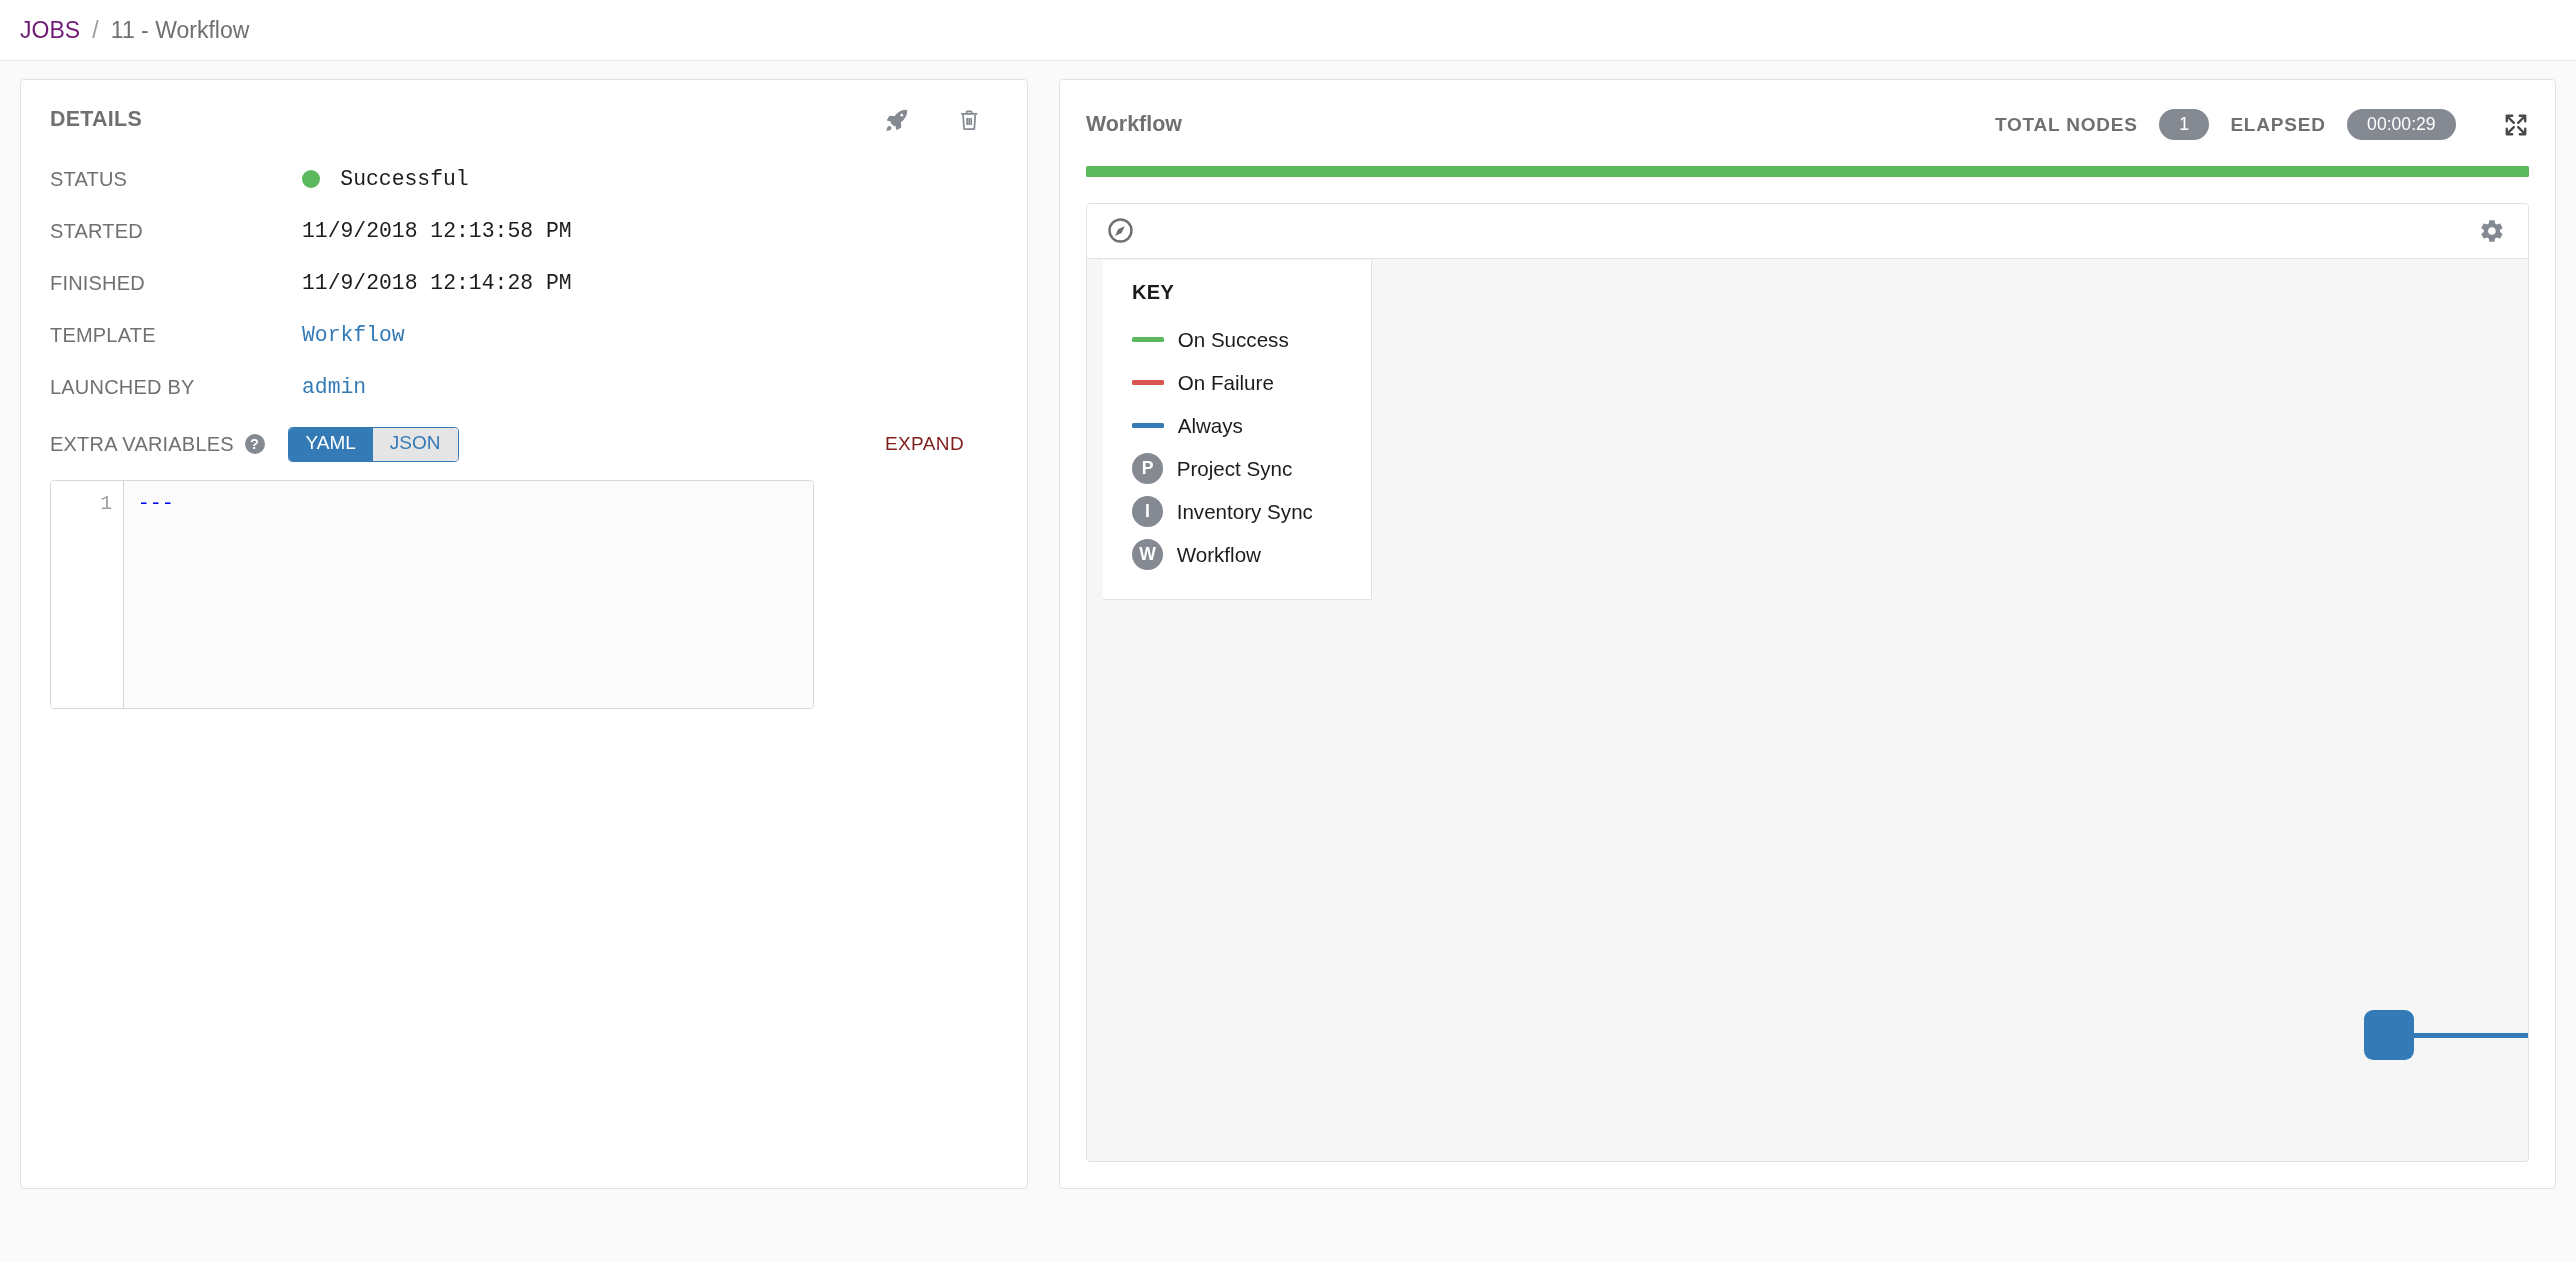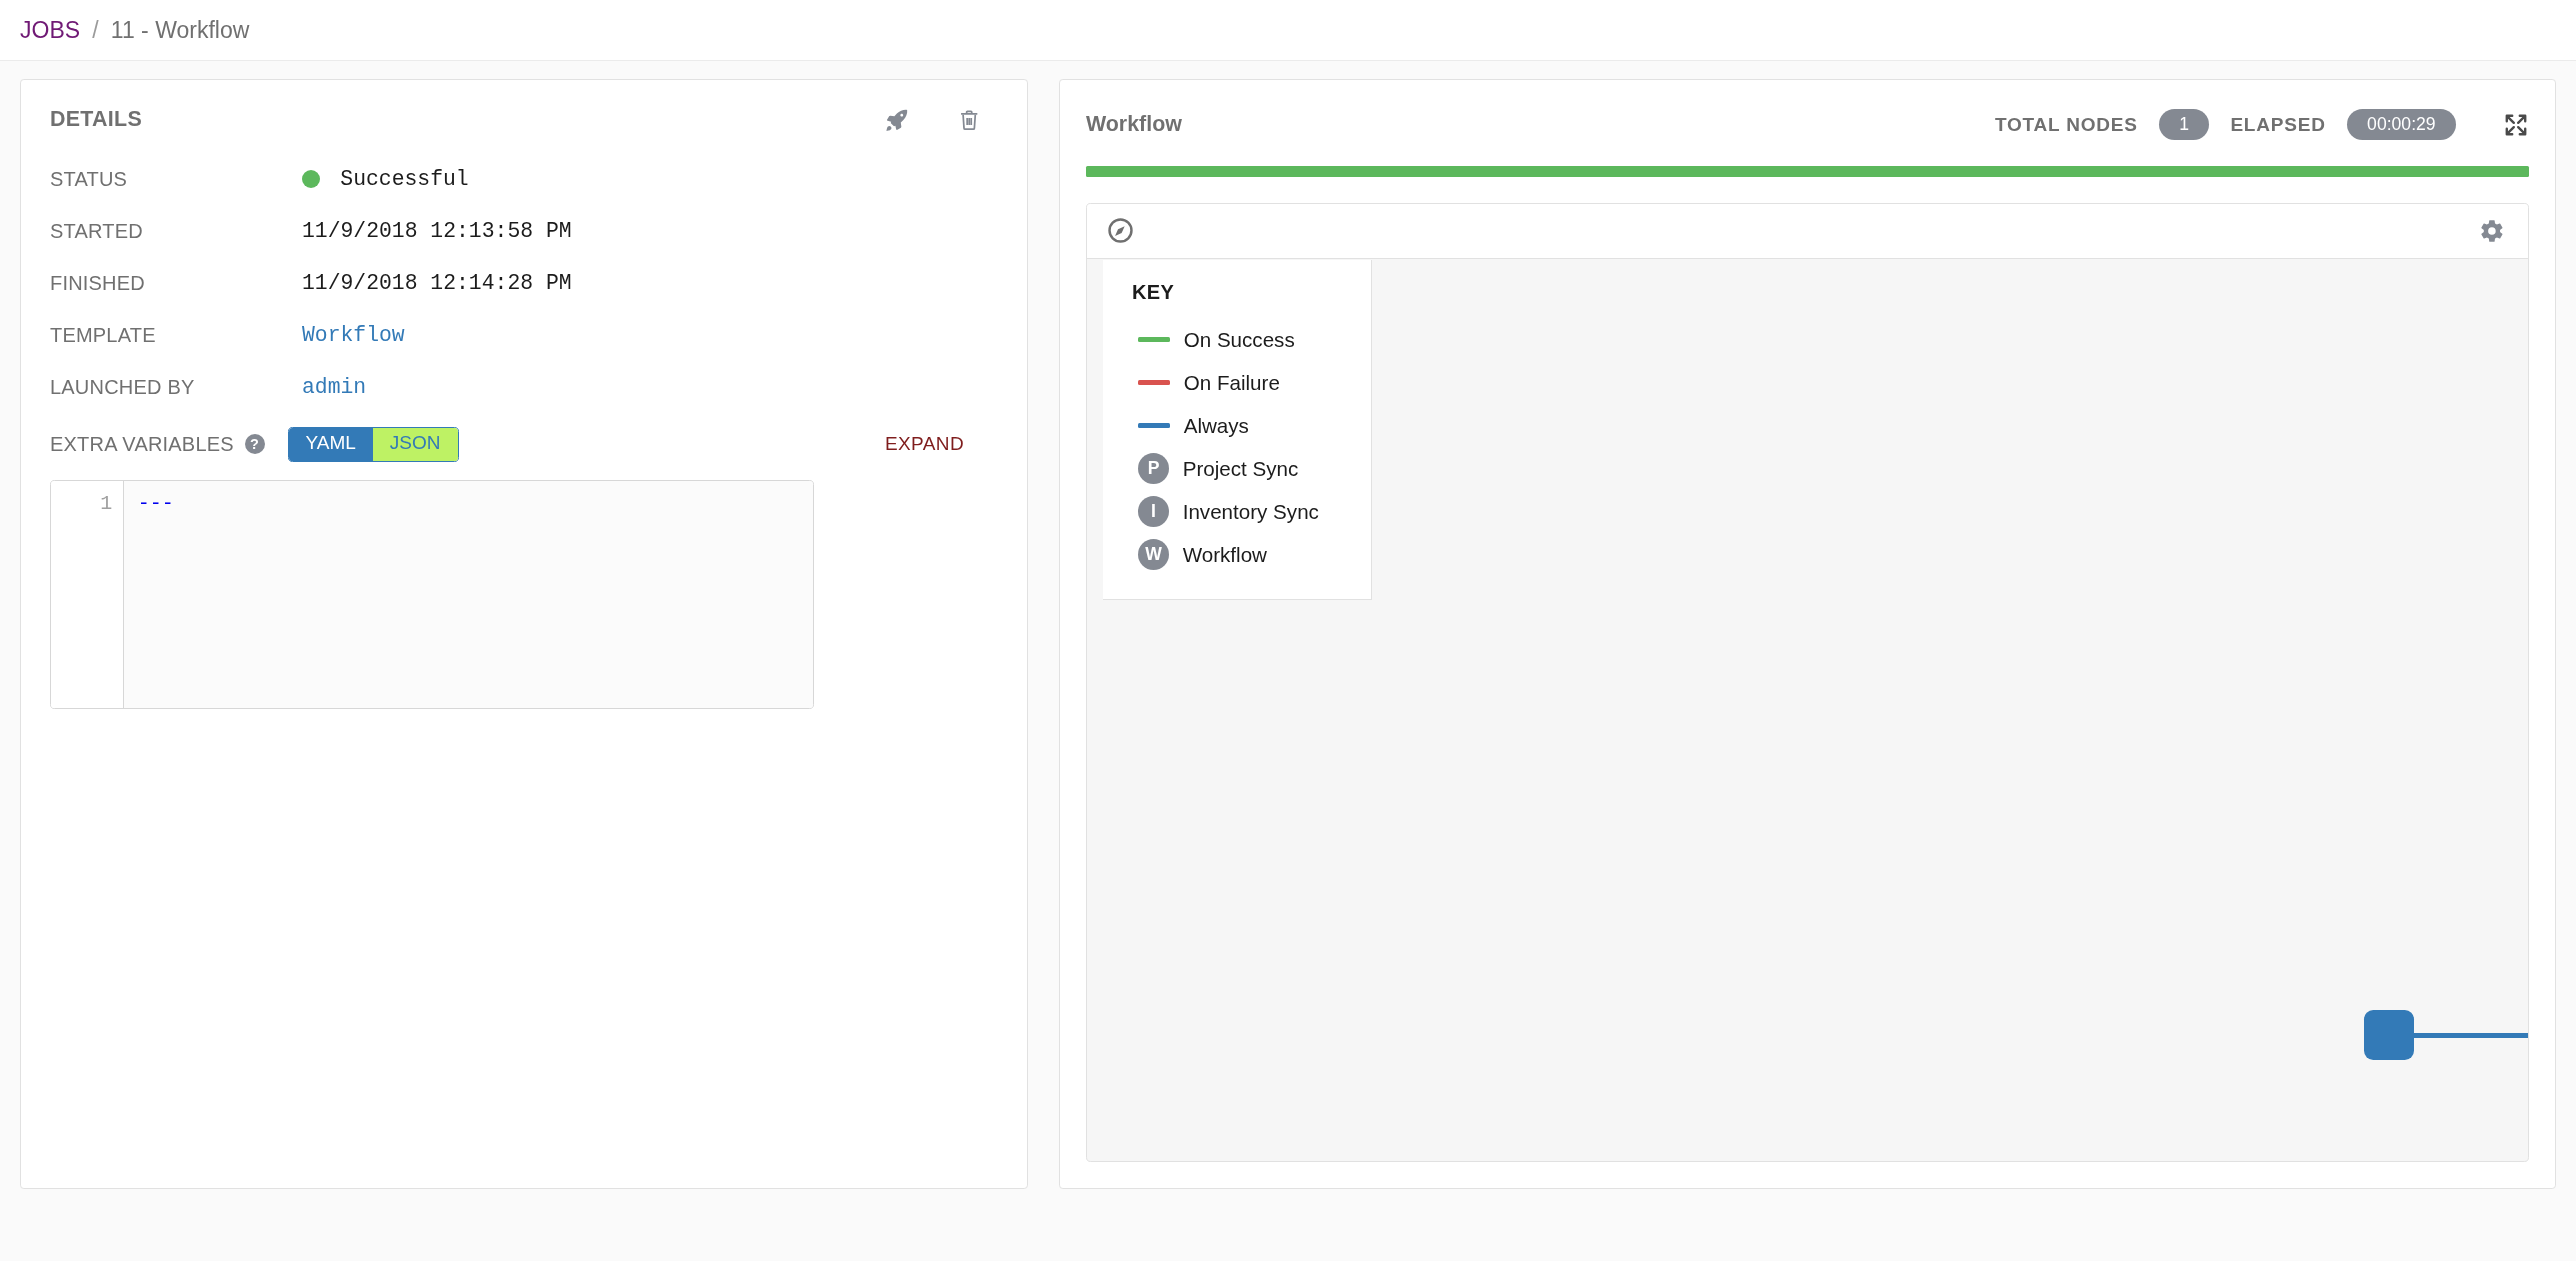--- a/index.html
+++ b/index.html
@@ -130,21 +130,21 @@
     display: inline-flex;
     margin-left: 23px;
     border-radius: 4.6px;
     overflow: hidden;
     border: 0.8px solid #337ab7;
   }
   .toggle-opt {
     padding: 5.3px 17px 6.9px 17px;
     font-size: 19px;
     cursor: pointer;
-    background: #bef264;
+    background: #e5e5e5;
     color: #337ab7;
     line-height: 1.1;
   }
   .toggle-opt.active { background: #337ab7; color: #ffffff; }
   .expand-link {
     margin-left: auto;
     font-size: 19px;
     color: #7f1d1d;
     letter-spacing: 0.4px;
     cursor: pointer;
@@ -276,21 +276,20 @@
     color: #1c1c1c;
     letter-spacing: 0.3px;
     margin-bottom: 13.7px;
   }
   .key-item {
     display: flex;
     align-items: center;
     height: 43px;
     font-size: 20.6px;
     color: #1c1c1c;
-    margin-left: 6px;
   }
   .key-line {
     width: 32px; height: 4.6px;
     border-radius: 1.5px;
     margin-right: 13.7px;
     flex: none;
   }
   .key-circle {
     width: 31px; height: 31px;
     border-radius: 50%;

